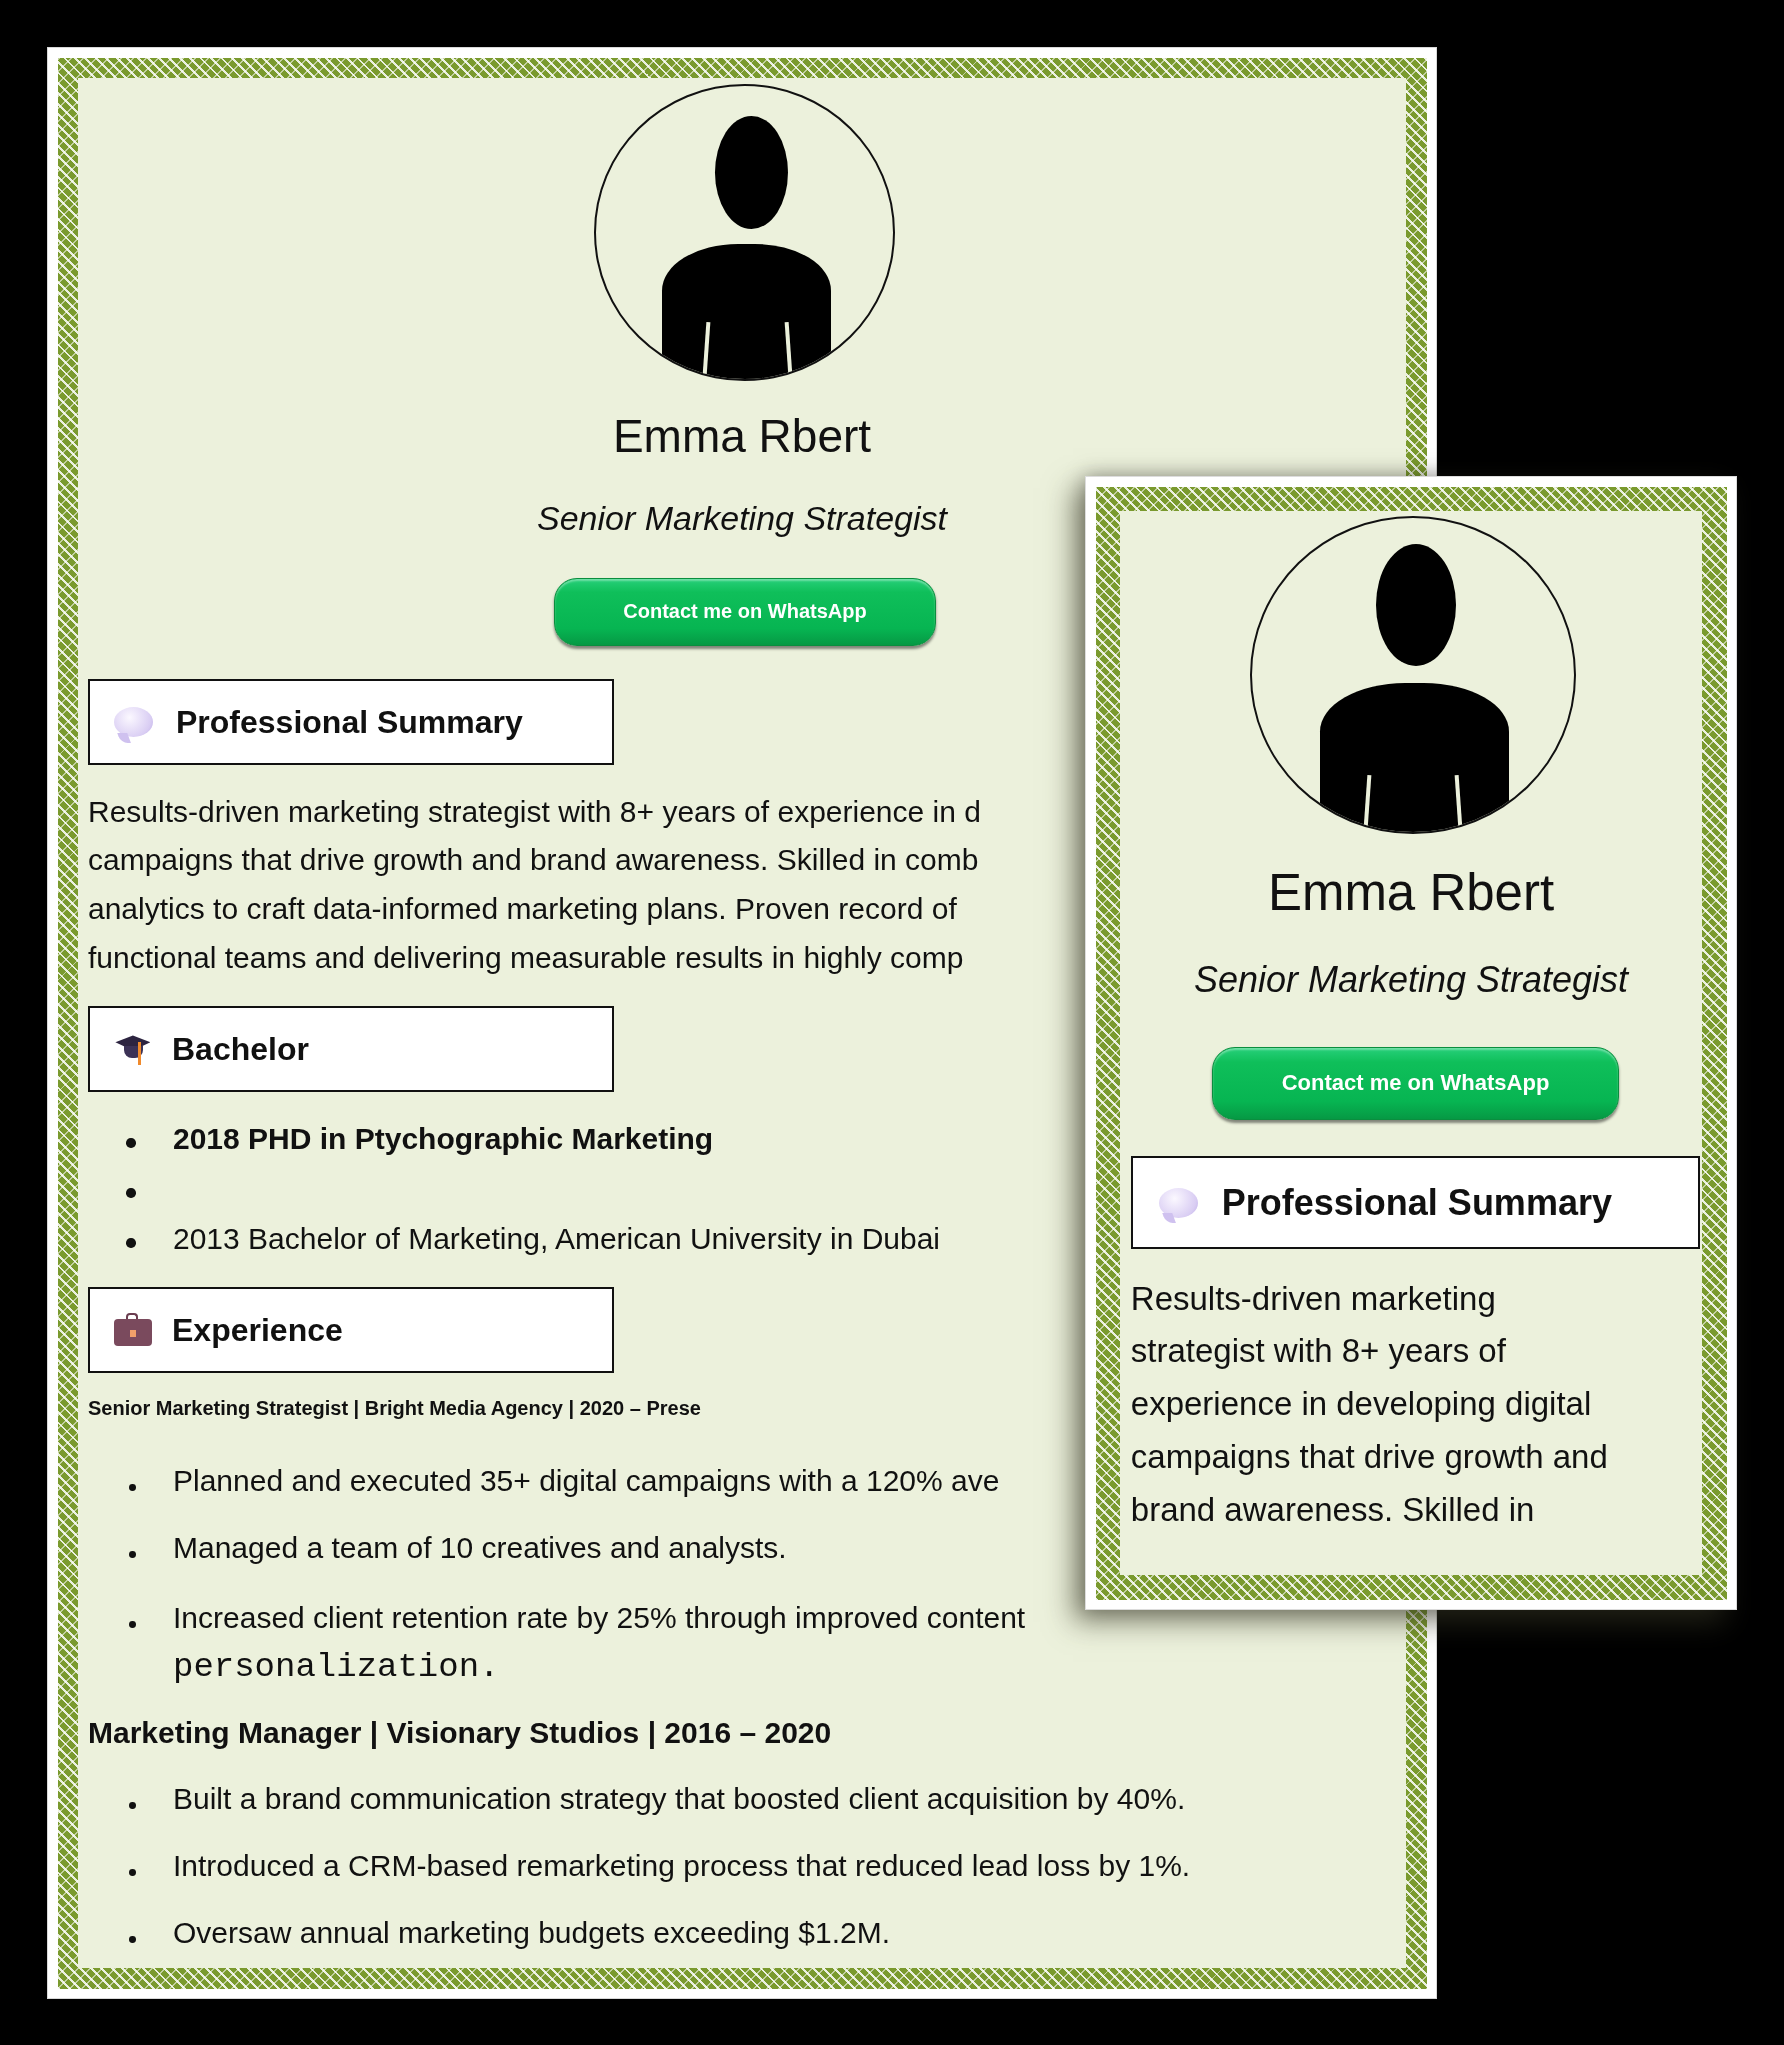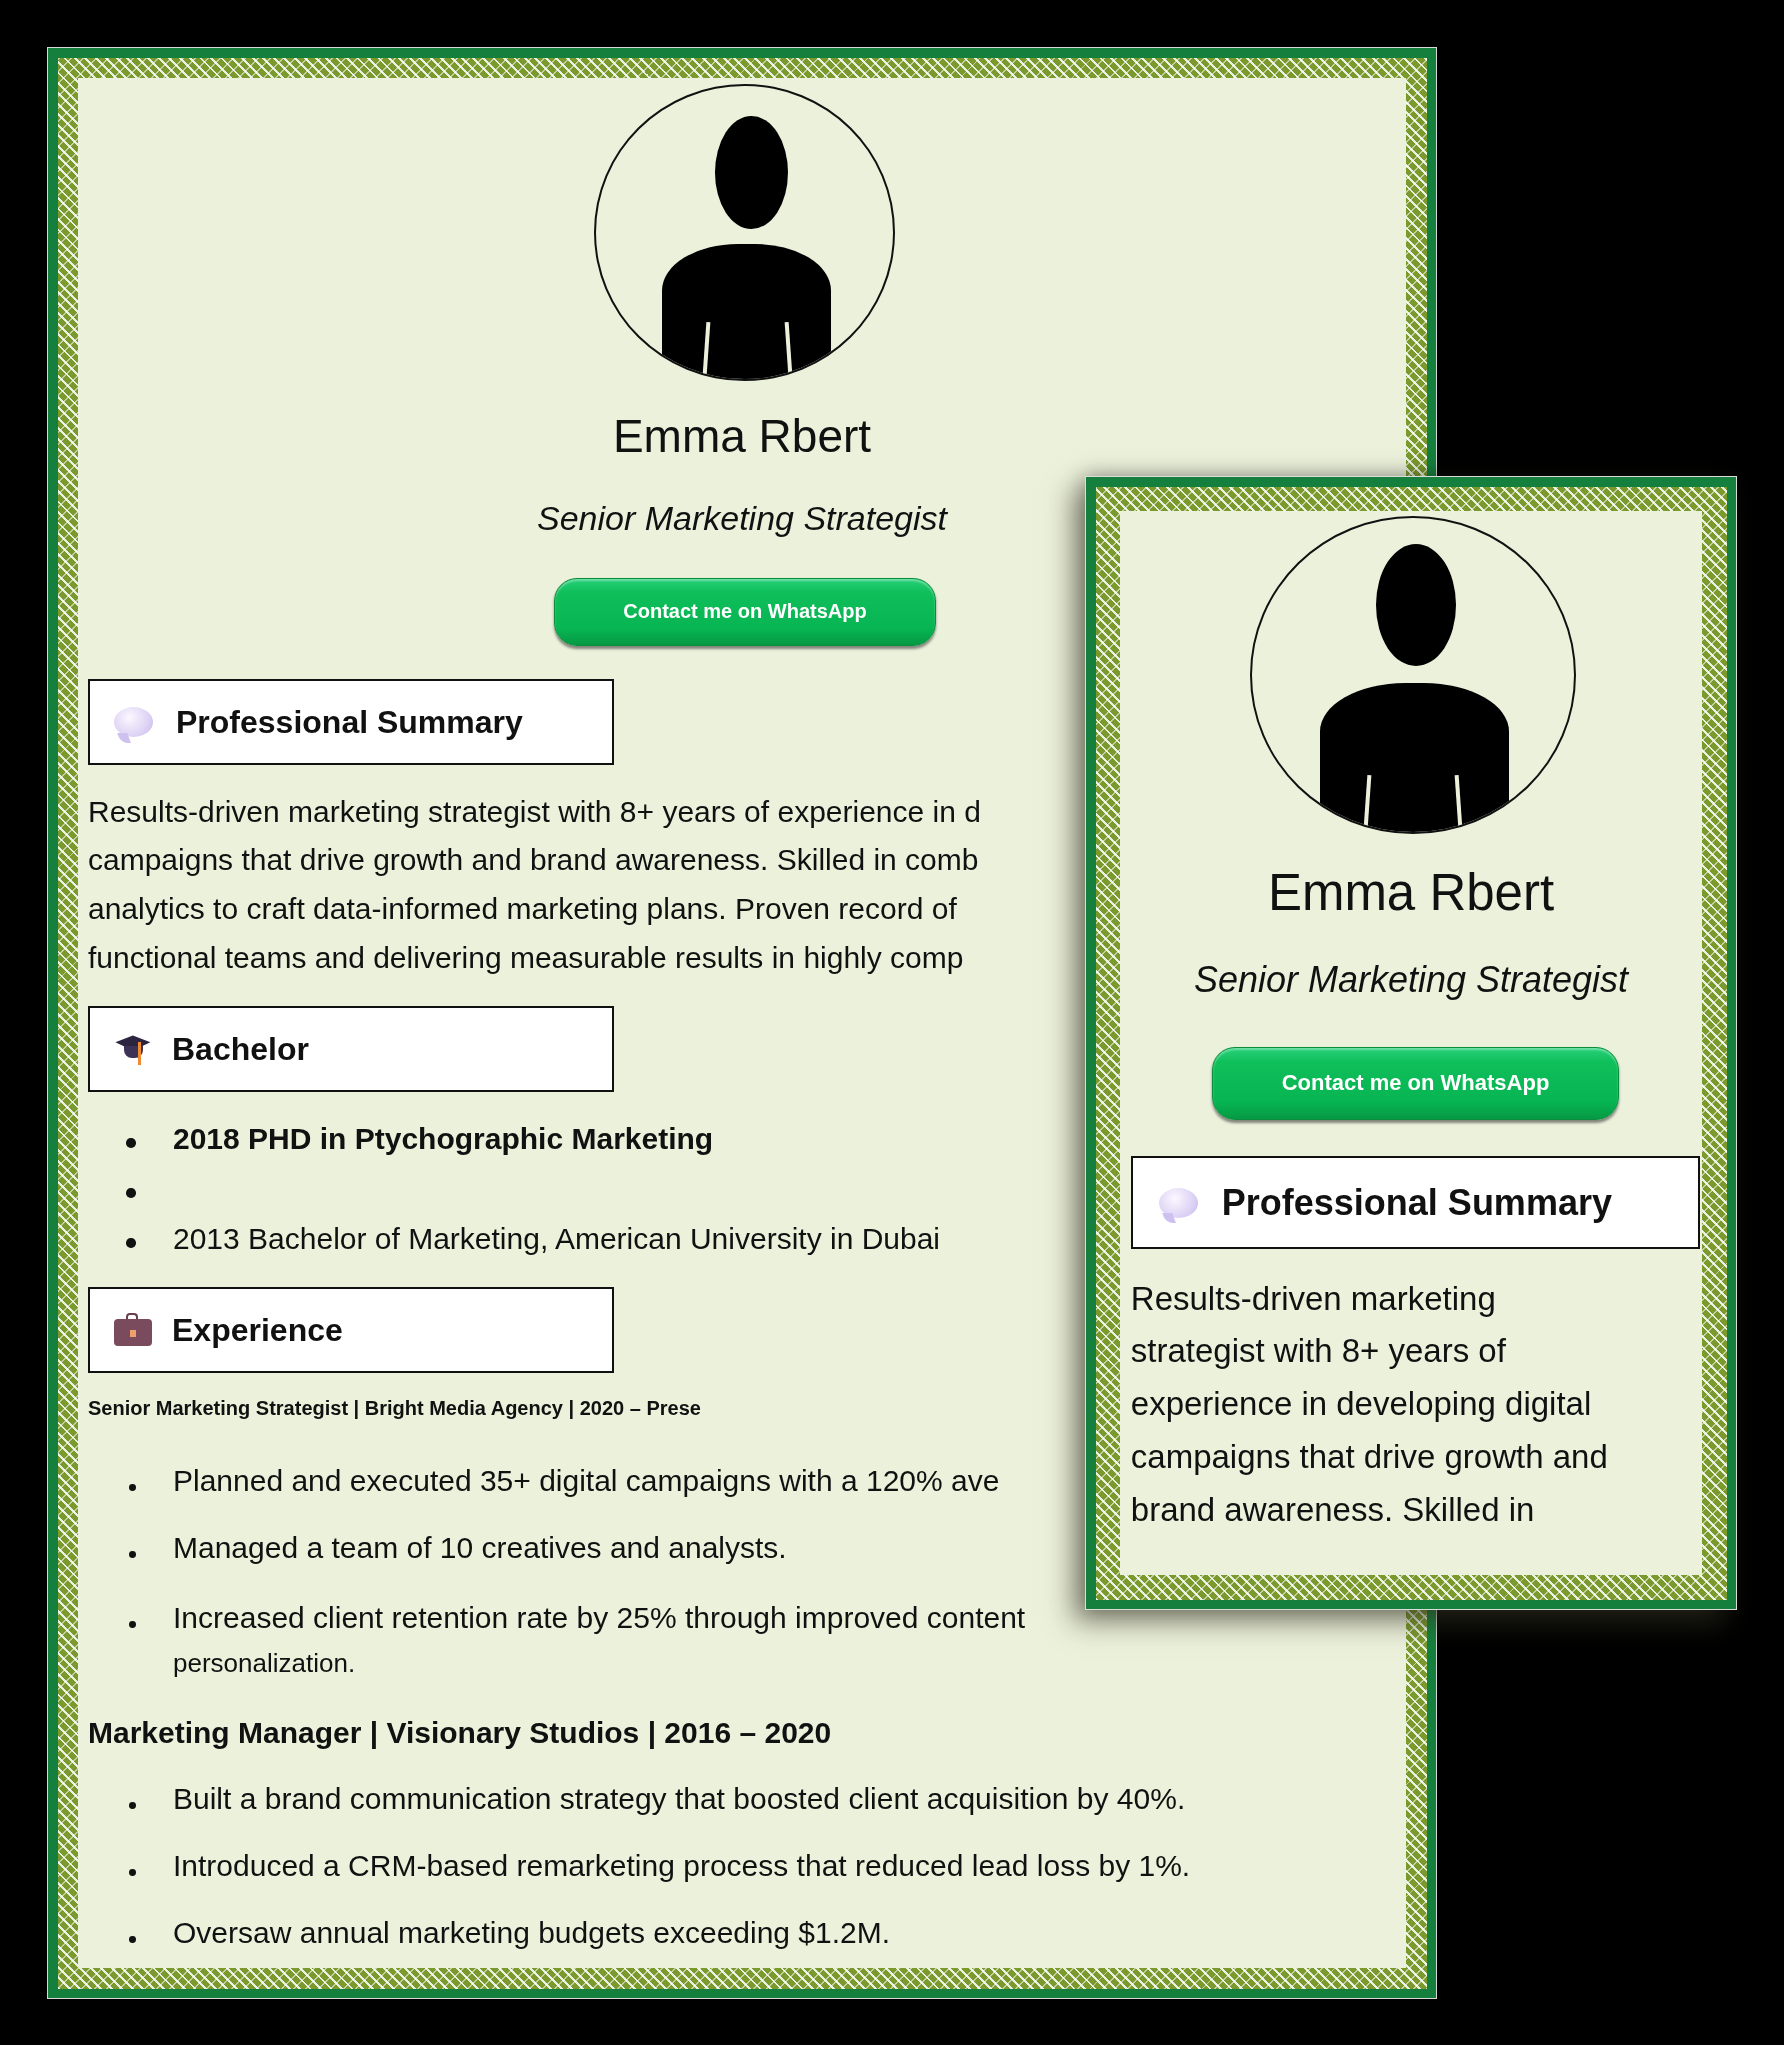--- a/index.html
+++ b/index.html
@@ -1,21 +1,21 @@
 <!DOCTYPE html>
 <html style="font-size:10.8px"><head>
 <meta charset="utf-8">
 <style>
   html, body { margin:0; padding:0; }
   body {
     width:1784px; height:2046px; background:#000; position:relative; overflow:hidden;
     font-family:"DejaVu Sans", "Liberation Sans", sans-serif; color:#111;
   }
   .panel {
-    position:absolute; background:#15803d; box-sizing:border-box;
+    position:absolute; background:#ffffff; box-sizing:border-box;
   }
   .frame {
     position:absolute; box-sizing:border-box;
     background:#7a9a2e;
     background-image:
       repeating-linear-gradient(45deg, rgba(255,255,255,0.85) 0 2px, transparent 2px 7.4px),
       repeating-linear-gradient(-45deg, rgba(255,255,255,0.55) 0 1.4px, transparent 1.4px 8.8px);
   }
   .content {
     position:absolute; background:#ecf1dc; overflow:hidden; box-sizing:border-box;
@@ -158,21 +158,21 @@
       <span style="margin-left:85px;">Planned and executed 35+ digital campaigns with a 120% ave</span>
     </div>
     <div class="bul" style="left:10px; top:1453px; font-size:30px;">
       <span class="dot" style="left:41px; top:20px; width:6.8px; height:6.8px;"></span>
       <span style="margin-left:85px;">Managed a team of 10 creatives and analysts.</span>
     </div>
     <div class="bul" style="left:10px; top:1523px; font-size:30px;">
       <span class="dot" style="left:41px; top:20px; width:6.8px; height:6.8px;"></span>
       <span style="margin-left:85px;">Increased client retention rate by 25% through improved content</span>
     </div>
-    <div class="bul" style="left:10px; top:1570px; font-size:26px;">
+    <div class="bul" style="left:10px; top:1570px; font-size:34px;font-family:Liberation Mono, monospace;">
       <span style="margin-left:85px;">personalization.</span>
     </div>
 
     <div class="job" style="left:10px; top:1638px; font-size:30px;">Marketing Manager | Visionary Studios | 2016 – 2020</div>
 
     <div class="bul" style="left:10px; top:1704px; font-size:30px;">
       <span class="dot" style="left:41px; top:20px; width:6.8px; height:6.8px;"></span>
       <span style="margin-left:85px;">Built a brand communication strategy that boosted client acquisition by 40%.</span>
     </div>
     <div class="bul" style="left:10px; top:1771px; font-size:30px;">

